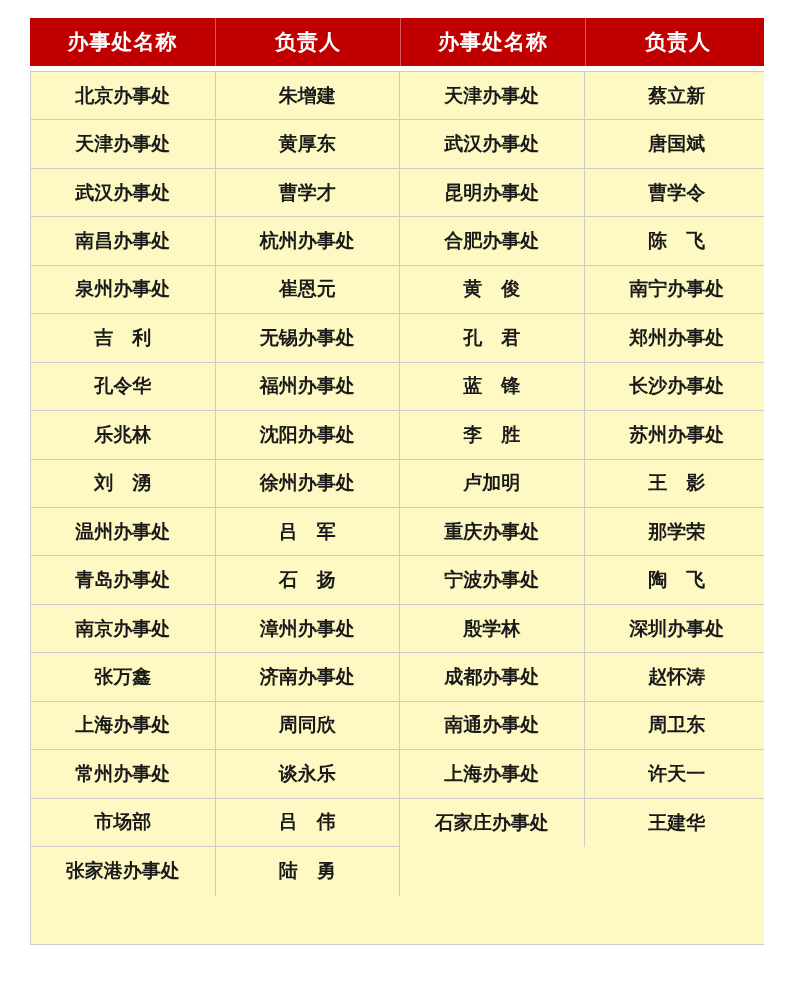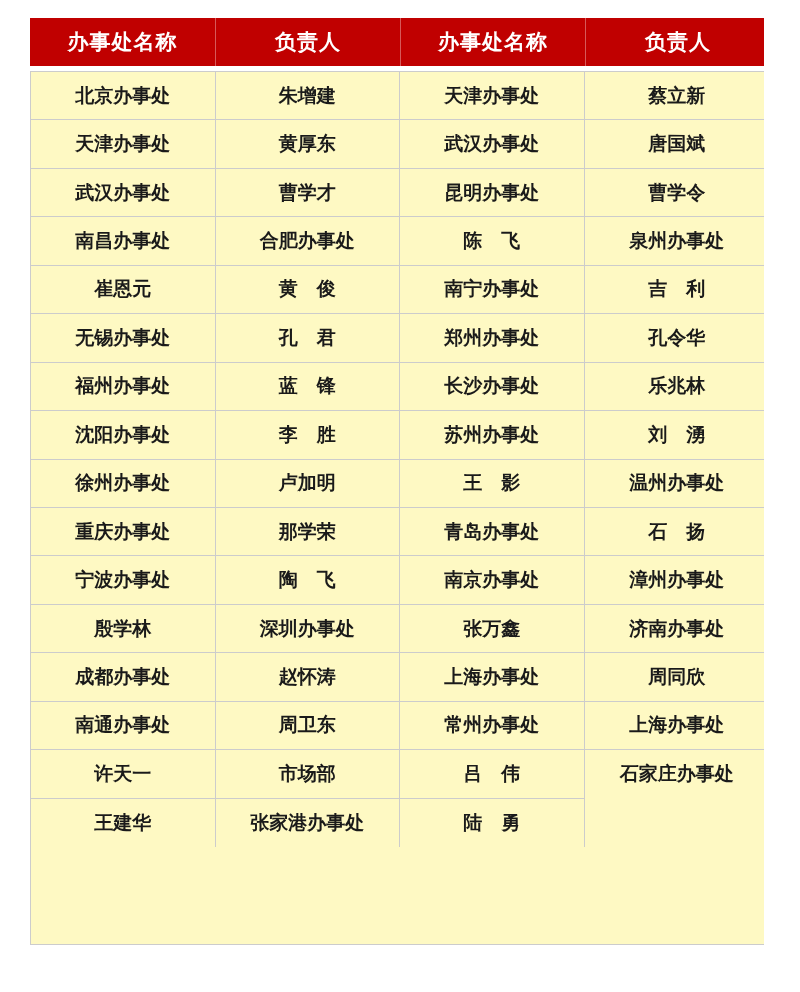--- a/index.html
+++ b/index.html
@@ -82,20 +82,21 @@
       <div class="cell">黄厚东</div>
       <div class="cell">武汉办事处</div>
       <div class="cell">唐国斌</div>
 
       <div class="cell">武汉办事处</div>
       <div class="cell">曹学才</div>
       <div class="cell">昆明办事处</div>
       <div class="cell">曹学令</div>
 
       <div class="cell">南昌办事处</div>
+      <div class="cell">杭州办事处</div>
 
       <div class="cell">合肥办事处</div>
       <div class="cell">陈　飞</div>
       <div class="cell">泉州办事处</div>
       <div class="cell">崔恩元</div>
 
       <div class="cell">黄　俊</div>
       <div class="cell">南宁办事处</div>
       <div class="cell">吉　利</div>
 
@@ -112,20 +113,21 @@
       <div class="cell">沈阳办事处</div>
       <div class="cell">李　胜</div>
       <div class="cell">苏州办事处</div>
       <div class="cell">刘　湧</div>
 
       <div class="cell">徐州办事处</div>
       <div class="cell">卢加明</div>
       <div class="cell">王　影</div>
 
       <div class="cell">温州办事处</div>
+      <div class="cell">吕　军</div>
       <div class="cell">重庆办事处</div>
       <div class="cell">那学荣</div>
 
       <div class="cell">青岛办事处</div>
       <div class="cell">石　扬</div>
       <div class="cell">宁波办事处</div>
       <div class="cell">陶　飞</div>
 
       <div class="cell">南京办事处</div>
       <div class="cell">漳州办事处</div>
@@ -136,20 +138,21 @@
       <div class="cell">济南办事处</div>
 
       <div class="cell">成都办事处</div>
       <div class="cell">赵怀涛</div>
       <div class="cell">上海办事处</div>
       <div class="cell">周同欣</div>
 
       <div class="cell">南通办事处</div>
       <div class="cell">周卫东</div>
       <div class="cell">常州办事处</div>
+      <div class="cell">谈永乐</div>
 
       <div class="cell">上海办事处</div>
       <div class="cell">许天一</div>
       <div class="cell">市场部</div>
       <div class="cell">吕　伟</div>
 
       <div class="cell">石家庄办事处</div>
       <div class="cell">王建华</div>
       <div class="cell">张家港办事处</div>
       <div class="cell">陆　勇</div>

